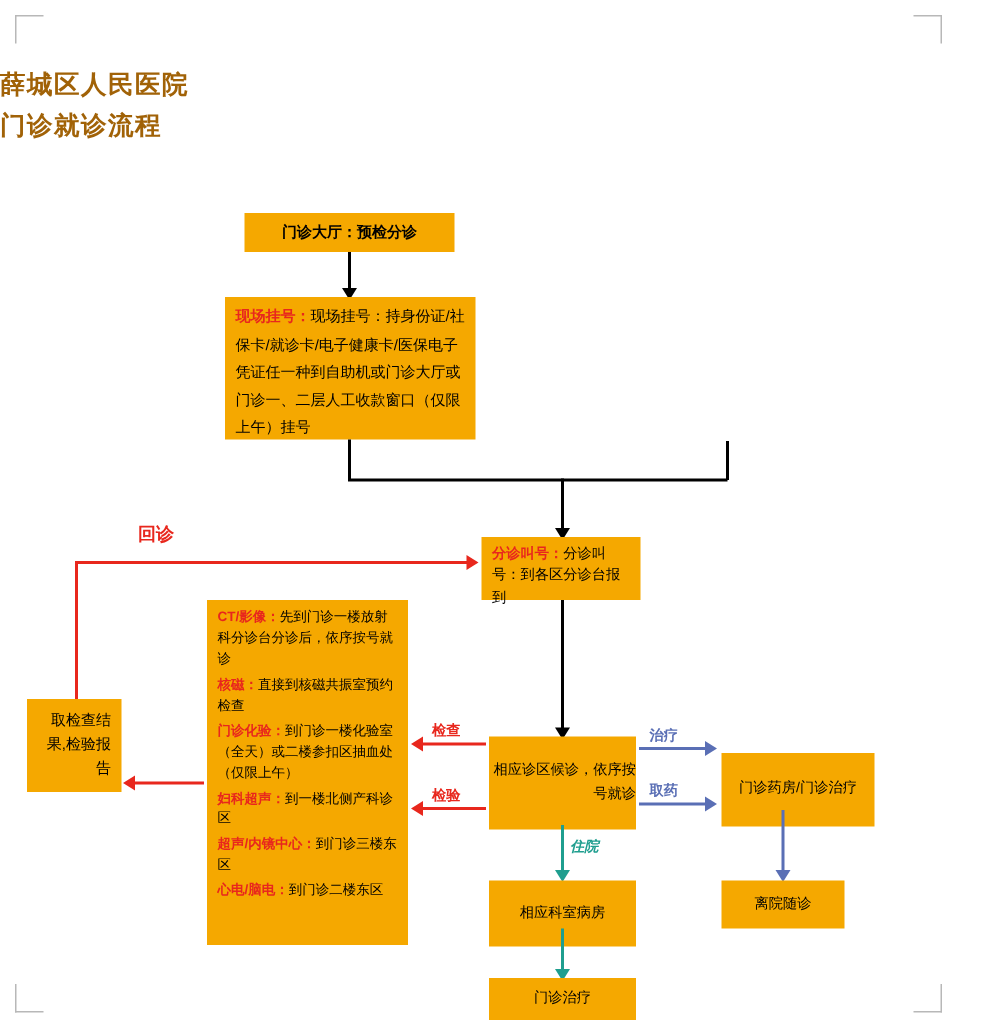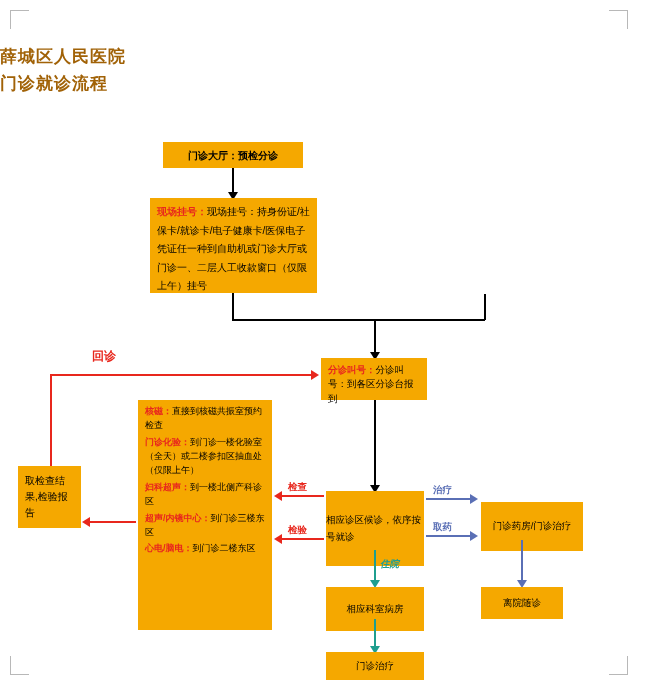--- a/index.html
+++ b/index.html
@@ -47,21 +47,21 @@
     background: #f5a800;
     color: #000000;
     box-sizing: border-box;
     font-size: 9.5px;
     line-height: 1.5;
   }
   .box.center {
     display: flex;
     align-items: center;
     justify-content: center;
-    text-align: left;
+    text-align: right;
   }
   .box.pad {
     padding: 5px 7px;
   }
   .red { color: #e8271d; font-weight: bold; }
 
   .line {
     position: absolute;
     background: #000000;
   }
@@ -174,26 +174,29 @@
   </div>
 
   <div class="line red-l h" style="left:50px; top:374px; width:262px; height:1.6px;"></div>
   <div class="line red-l v" style="left:50px; top:374px; width:1.6px; height:140px;"></div>
   <div class="arrow right-red" style="left:311px; top:370px;"></div>
   <div class="edge-label red" style="left:92px; top:348px; font-size:12px;">回诊</div>
 
   <div class="line v" style="left:374px; top:400px; height:88px;"></div>
   <div class="arrow down-black" style="left:370px; top:485px;"></div>
 
-  <div class="box center" style="left:326px; top:491px; width:98px; height:75px;">
+  <div class="box center" style="left:326px; top:491px; width:98px; height:62px;">
     <span style="font-size:9.5px; line-height:1.7;">相应诊区候诊，依序按号就诊</span>
   </div>
 
   <div class="box pad" style="left:138px; top:400px; width:134px; height:230px;">
     <div style="font-size:9px; line-height:1.55;">
+      <div style="margin-bottom:3px;">
+        <span class="red">CT/影像：</span><span>先到门诊一楼放射科分诊台分诊后，依序按号就诊</span>
+      </div>
       <div style="margin-bottom:3px;">
         <span class="red">核磁：</span><span>直接到核磁共振室预约检查</span>
       </div>
       <div style="margin-bottom:3px;">
         <span class="red">门诊化验：</span><span>到门诊一楼化验室（全天）或二楼参扣区抽血处（仅限上午）</span>
       </div>
       <div style="margin-bottom:3px;">
         <span class="red">妇科超声：</span><span>到一楼北侧产科诊区</span>
       </div>
       <div style="margin-bottom:3px;">

